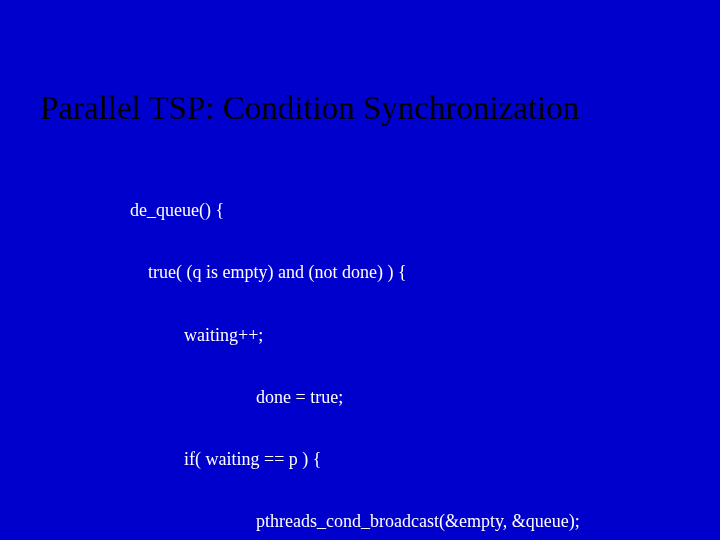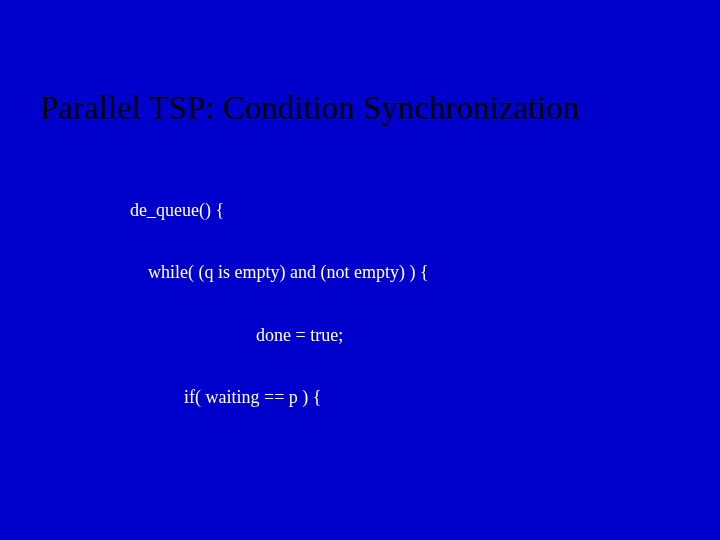--- a/index.html
+++ b/index.html
@@ -35,23 +35,25 @@
     font-family: "Times New Roman", Times, serif;
   }
 </style>
 </head>
 <body>
 
 <div class="slide">
   <div class="title">Parallel TSP: Condition Synchronization</div>
   <div class="code">
     <div>de_queue() {</div>
-    <div>    while( (q is empty) and (not empty) ) {</div>
+    <div>    true( (q is empty) and (not done) ) {</div>
+    <div>            waiting++;</div>
     <div>                            done = true;</div>
     <div>            if( waiting == p ) {</div>
+    <div>                            pthreads_cond_broadcast(&amp;empty, &amp;queue);</div>
     
     
     
     
     
     
     
     
     
     

